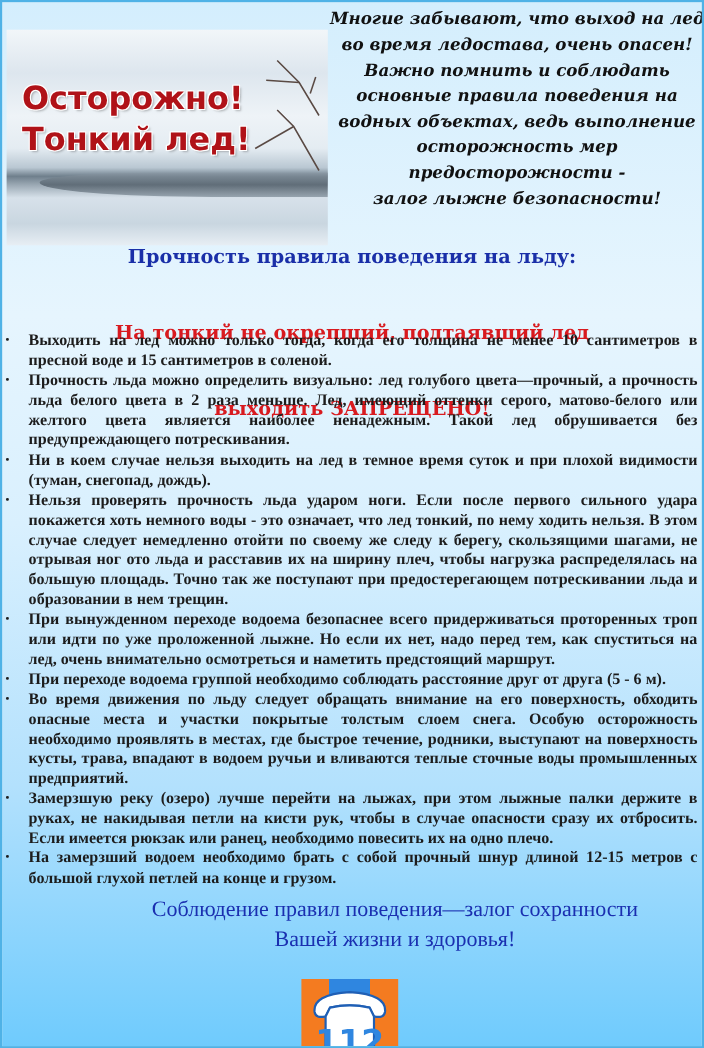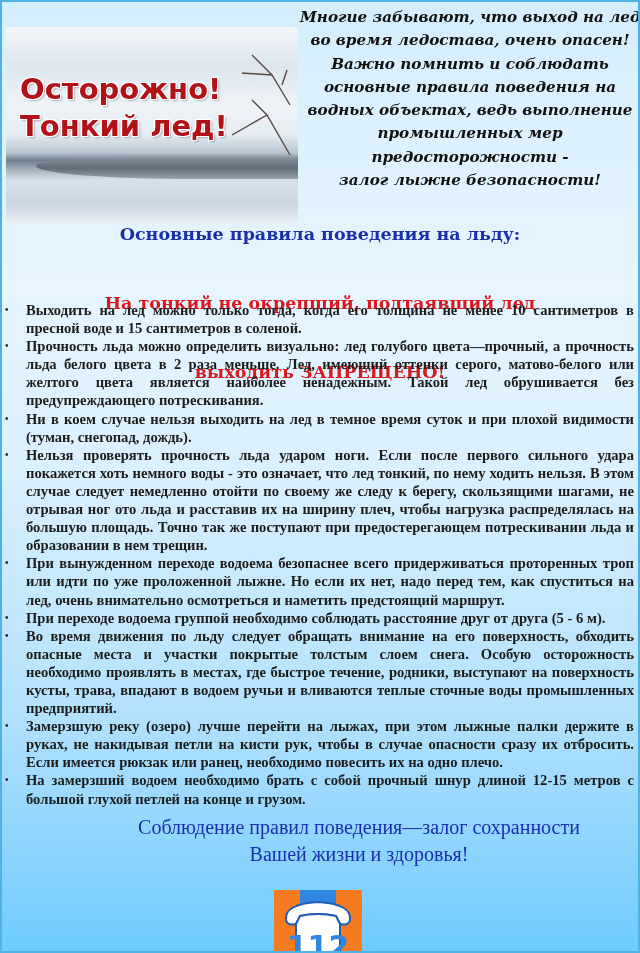--- a/index.html
+++ b/index.html
@@ -97,27 +97,27 @@
       <div>Тонкий лед!</div>
     </div>
   </div>
 
   <div class="intro">
     <div>Многие забывают, что выход на лед</div>
     <div>во время ледостава, очень опасен!</div>
     <div>Важно помнить и соблюдать</div>
     <div>основные правила  поведения на</div>
     <div>водных объектах, ведь выполнение</div>
-    <div>промышленных мер</div>
+    <div>осторожность мер</div>
     <div>предосторожности  -</div>
     <div>залог лыжне безопасности!</div>
   </div>
 
   <div class="heading">
-    <div class="blue">Основные правила поведения на льду:</div>
+    <div class="blue">Прочность правила поведения на льду:</div>
     <div class="red">На тонкий не окрепший, подтаявший лед</div>
     <div class="red">выходить ЗАПРЕЩЕНО!</div>
   </div>
 
   <ul class="rules">
     <li><span class="bullet">•</span><span>Выходить на лед можно только тогда, когда его толщина не менее 10 сантиметров в пресной воде и 15 сантиметров в соленой.</span></li>
     <li><span class="bullet">•</span><span>Прочность льда можно определить визуально: лед голубого цвета—прочный, а прочность льда белого цвета в 2 раза меньше.  Лед, имеющий оттенки серого, матово-белого или желтого цвета является наиболее ненадежным. Такой лед обрушивается без предупреждающего потрескивания.</span></li>
     <li><span class="bullet">•</span><span>Ни в коем случае нельзя выходить на лед в темное время суток и при плохой видимости (туман, снегопад, дождь).</span></li>
     <li><span class="bullet">•</span><span>Нельзя проверять прочность льда ударом ноги. Если после первого сильного удара покажется хоть немного воды - это означает, что лед тонкий, по нему ходить нельзя. В этом случае следует немедленно отойти по своему же следу к берегу, скользящими шагами, не отрывая ног ото льда и расставив их на ширину плеч, чтобы нагрузка распределялась на большую площадь. Точно так же поступают при предостерегающем потрескивании льда и образовании в нем трещин.</span></li>
     <li><span class="bullet">•</span><span>При вынужденном переходе водоема безопаснее всего придерживаться проторенных троп или идти по уже проложенной лыжне. Но если их нет, надо перед тем, как спуститься на лед, очень внимательно осмотреться и наметить предстоящий маршрут.</span></li>

